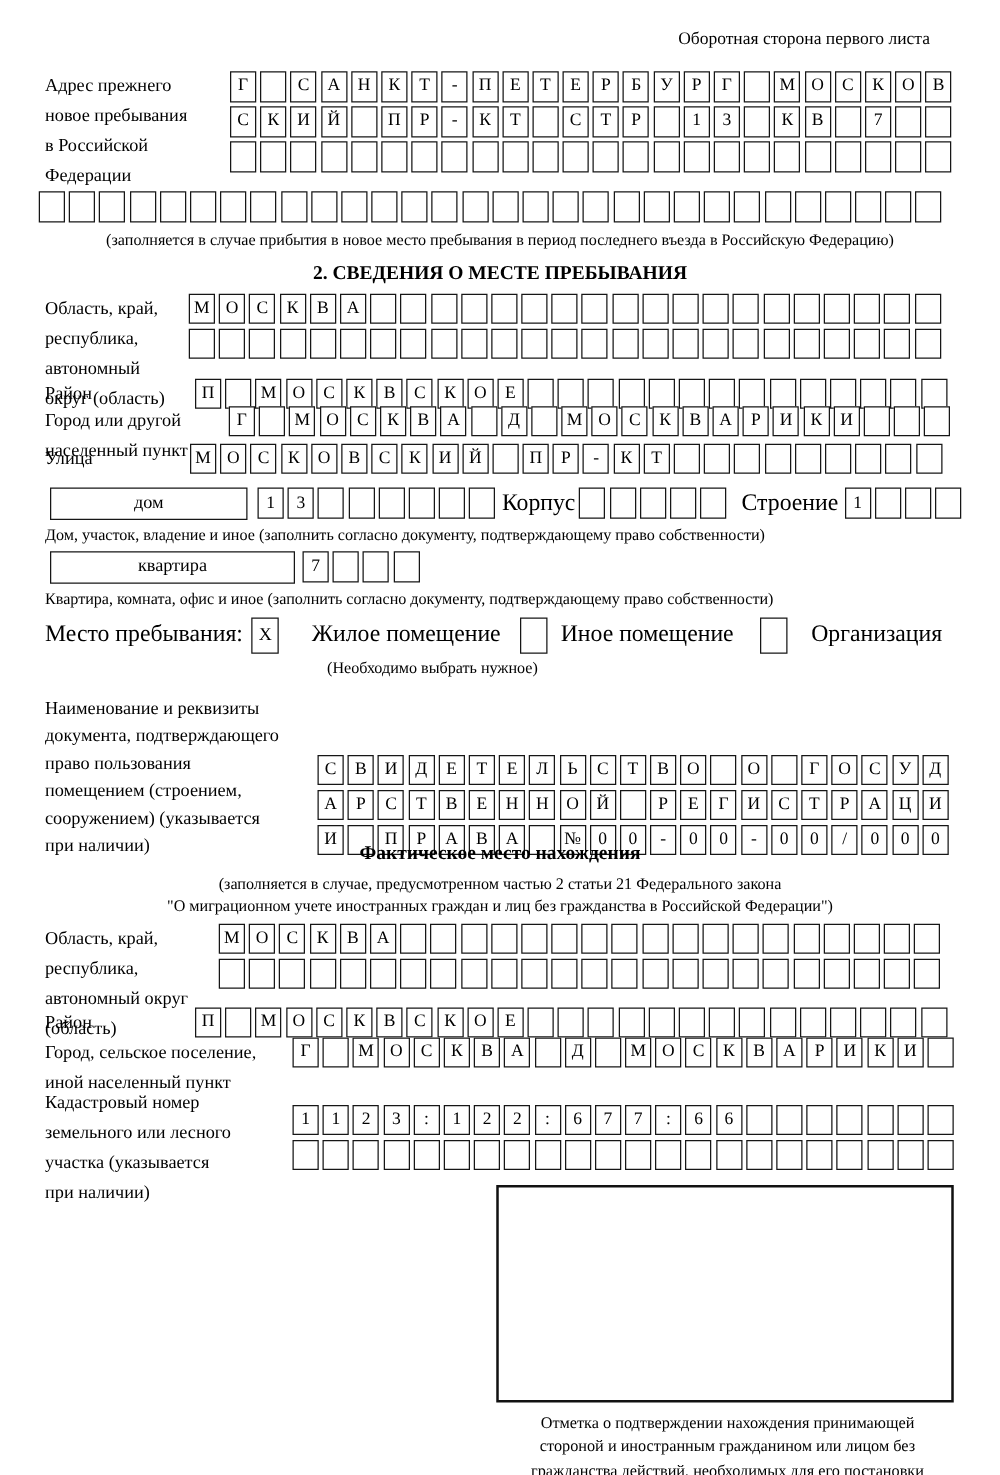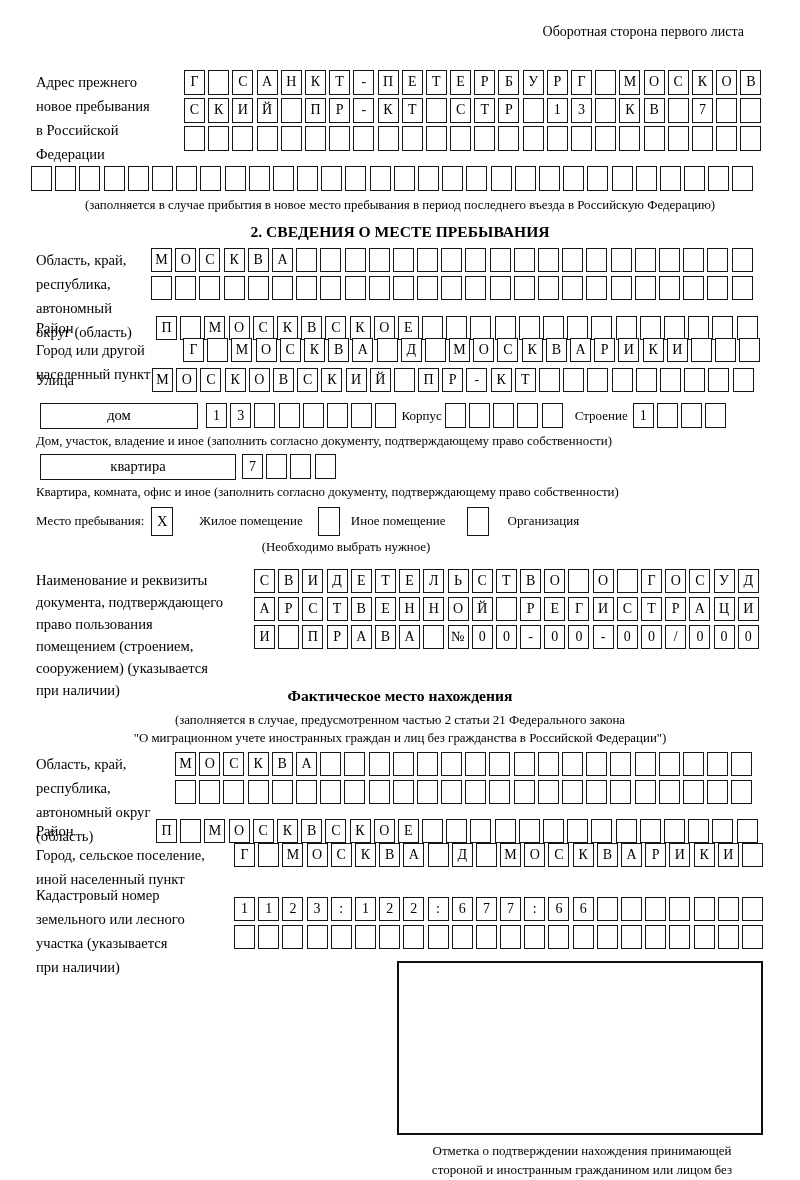--- a/index.html
+++ b/index.html
@@ -20,41 +20,41 @@
     font-size:14px;line-height:1;background:#fff;
   }
   .center{width:800px;margin-left:-36px;text-align:center;}
   .note{font-size:12.9px;line-height:18px;}
   .title{font-size:15.6px;font-weight:bold;}
   .wbox{
     box-sizing:border-box;border:1.8px solid #161616;height:26px;
     display:flex;align-items:center;justify-content:center;
     font-size:14.6px;flex:0 0 auto;
   }
-  .inline-lbl{font-size:13px;line-height:26px;white-space:nowrap;flex:0 0 auto;}
+  .inline-lbl{font-size:19px;line-height:26px;white-space:nowrap;flex:0 0 auto;}
   .chk{
     box-sizing:border-box;width:22px;height:29px;border:1.8px solid #161616;
     display:flex;align-items:center;justify-content:center;
     font-size:14.5px;flex:0 0 auto;background:#fff;
   }
   #header-note{margin-top:24px;padding-right:56px;text-align:right;font-size:14px;}
-  #prev-block{margin-top:30px;}
+  #prev-block{margin-top:17px;}
   #prev-note{margin-top:5px;}
   #s2-title{margin-top:9px;}
   #s2-region{margin-top:7px;}
   #s2-district{margin-top:-28px;}
   #s2-city{margin-top:-6px;}
   #s2-street{margin-top:-18px;}
   #house-row{margin-top:7px;margin-left:4px;align-items:center;text-align:right;}
   #house-note{margin-top:3px;}
   #apt-row{margin-top:4px;margin-left:4px;align-items:center;}
   #apt-note{margin-top:3px;}
   #stay-row{margin-top:6px;align-items:center;}
   #stay-note{margin-top:2px;width:620px;text-align:center;}
-  #doc-block{margin-top:13px;}
+  #doc-block{margin-top:13px;align-items:flex-end;}
   #fact-title{margin-top:-14px;}
   #law-note{margin-top:6px;text-align:center;}
   #fact-region{margin-top:5px;}
   #fact-district{margin-top:-29px;}
   #fact-city{margin-top:-4px;}
   #cadastral{margin-top:-8px;}
   #cadastral .gridcol{padding-top:14px;}
   #stamp-box{
     margin-top:-18px;margin-left:361px;width:366px;height:174px;
     box-sizing:border-box;border:2px solid #111;background:#fff;

